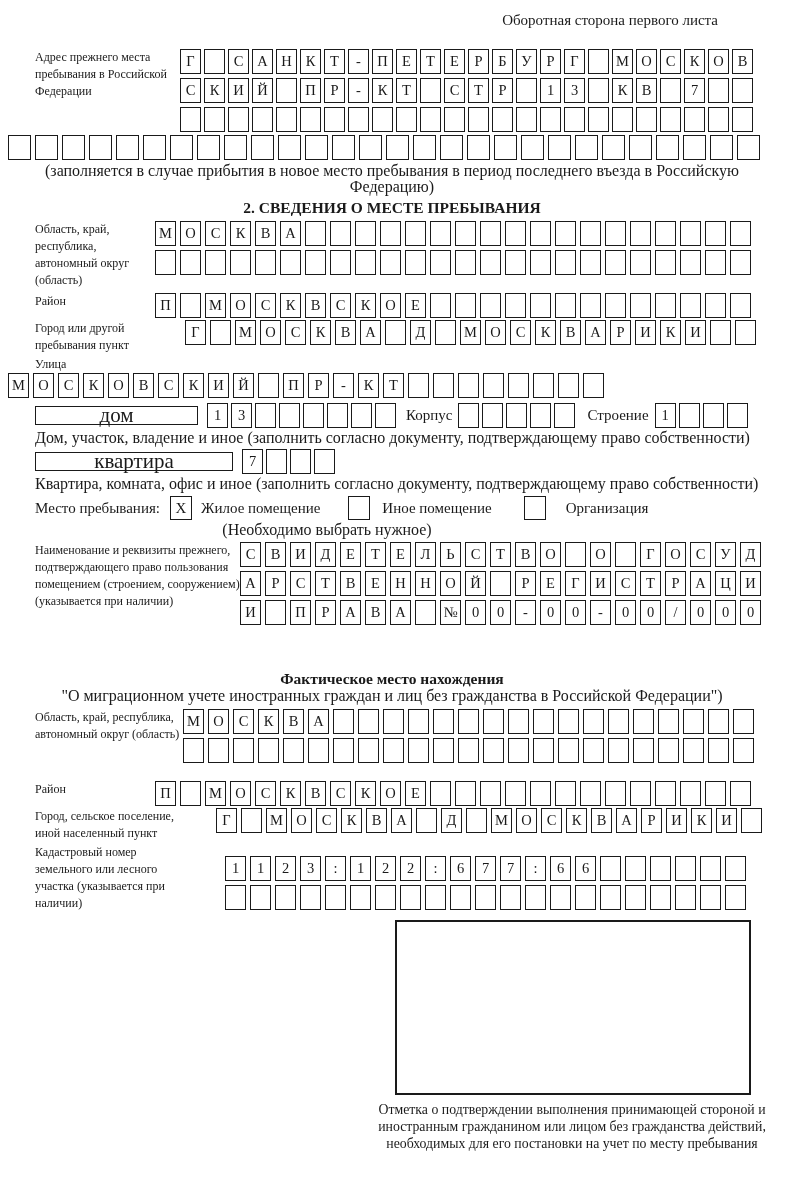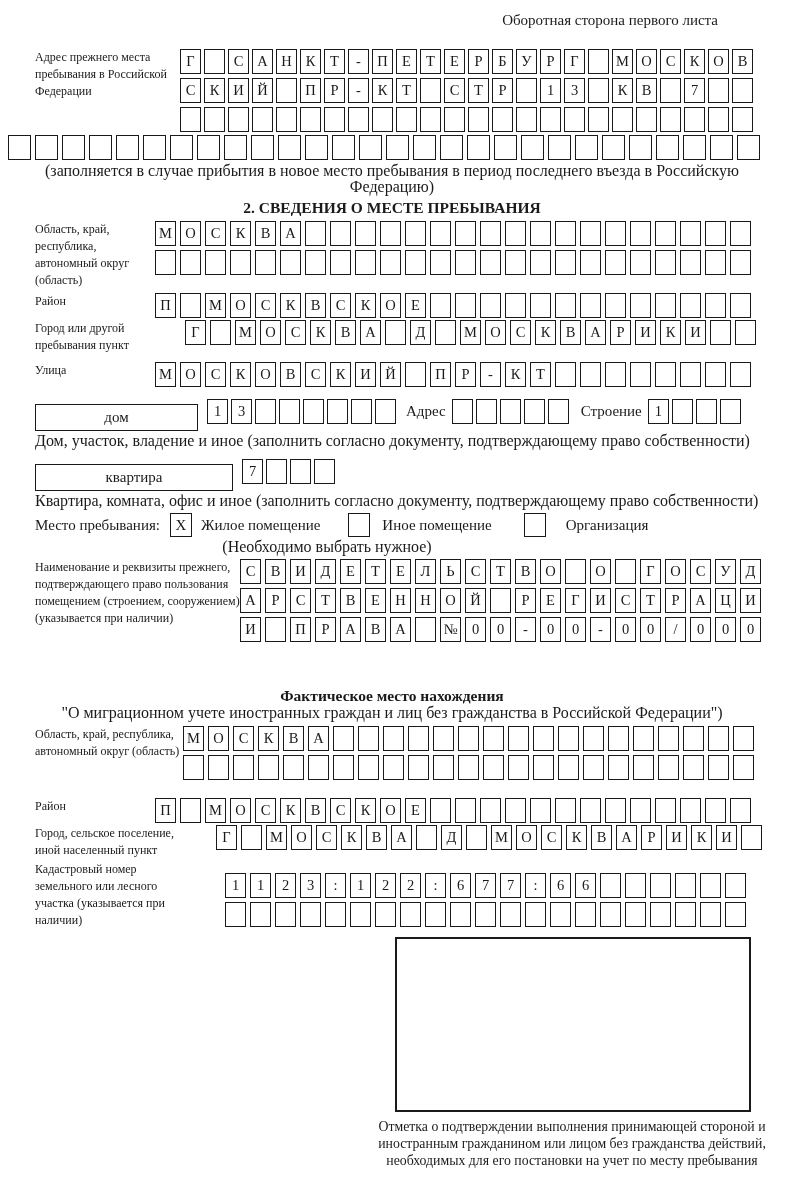--- a/index.html
+++ b/index.html
@@ -16,22 +16,22 @@
   .rows{display:flex;flex-direction:column;gap:4px;}
   .r{display:flex;gap:4px;}
   .r.tight{gap:3px;}
   .cell{box-sizing:border-box;width:21px;height:25px;border:1.5px solid #1a1a1a;
         display:flex;align-items:center;justify-content:center;
         font-size:14.5px;line-height:1;background:#fff;}
   .bigrow .cell{width:23px;}
   .caption{font-size:16px;text-align:center;line-height:16px;}
   .sec-title{font-size:15.5px;font-weight:bold;text-align:center;}
   .inline-lbl{font-size:15px;line-height:25px;white-space:nowrap;}
-  .namedbox{box-sizing:border-box;height:27px;border:1.5px solid #1a1a1a;
-            display:flex;align-items:center;justify-content:center;font-size:15px;margin-top:12px;}
+  .namedbox{box-sizing:border-box;height:19px;border:1.5px solid #1a1a1a;
+            display:flex;align-items:center;justify-content:center;font-size:21px;}
   .chk{box-sizing:border-box;width:22px;height:24px;border:1.5px solid #1a1a1a;
        display:inline-flex;align-items:center;justify-content:center;font-size:15px;}
   .mesto-row{display:flex;align-items:center;margin-left:27px;font-size:15px;}
   .stamp-box{box-sizing:border-box;width:356px;height:175px;border:2px solid #1a1a1a;margin-left:387px;}
   .stamp-cap{width:452px;margin-left:338px;font-size:13.8px;line-height:17px;text-align:center;}
 </style>
 </head>
 <body>
 
 <div class="page">
@@ -265,21 +265,21 @@
         <div class="cell">А</div>
         <div class="cell">Р</div>
         <div class="cell">И</div>
         <div class="cell">К</div>
         <div class="cell">И</div>
         <div class="cell"></div>
         <div class="cell"></div>
       </div>
   </div>
 
-  <div class="field" style="margin-top:8px;">
+  <div class="field" style="margin-top:2px;flex-direction:column;">
     <div class="label lbl-s2">Улица</div>
     <div class="r">
         <div class="cell">М</div>
         <div class="cell">О</div>
         <div class="cell">С</div>
         <div class="cell">К</div>
         <div class="cell">О</div>
         <div class="cell">В</div>
         <div class="cell">С</div>
         <div class="cell">К</div>
@@ -307,21 +307,21 @@
     <div class="r tight" style="margin-left:9px;">
         <div class="cell">1</div>
         <div class="cell">3</div>
         <div class="cell"></div>
         <div class="cell"></div>
         <div class="cell"></div>
         <div class="cell"></div>
         <div class="cell"></div>
         <div class="cell"></div>
       </div>
-    <div class="inline-lbl" style="margin-left:10px;margin-right:6px;">Адрес</div>
+    <div class="inline-lbl" style="margin-left:10px;margin-right:6px;">Корпус</div>
     <div class="r tight">
         <div class="cell"></div>
         <div class="cell"></div>
         <div class="cell"></div>
         <div class="cell"></div>
         <div class="cell"></div>
       </div>
     <div class="inline-lbl" style="margin-left:12px;margin-right:6px;">Строение</div>
     <div class="r tight">
         <div class="cell">1</div>

